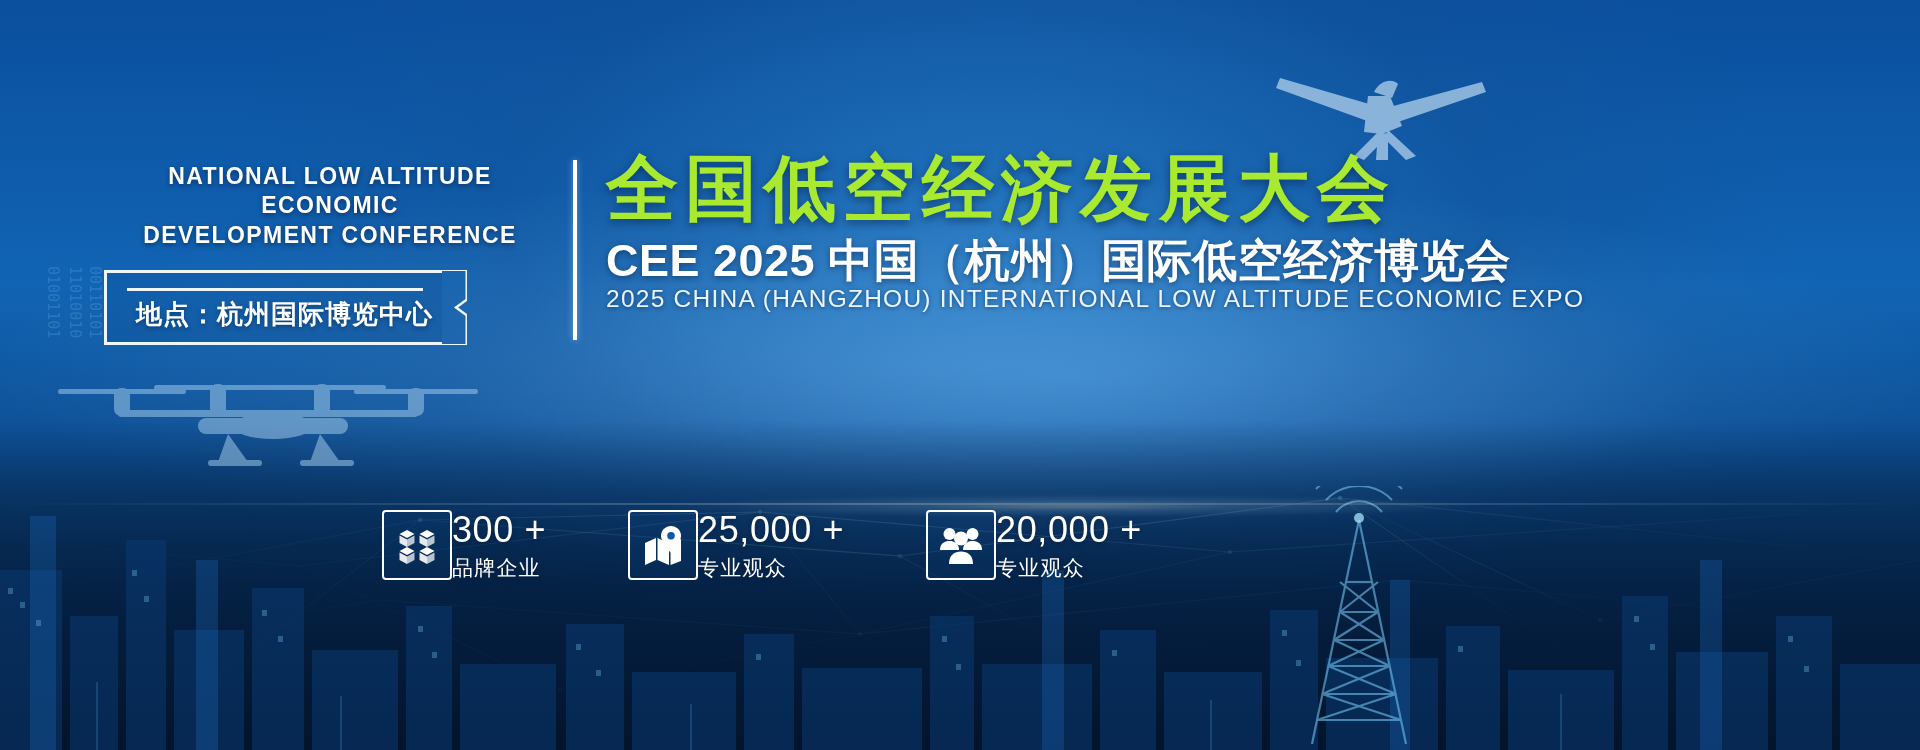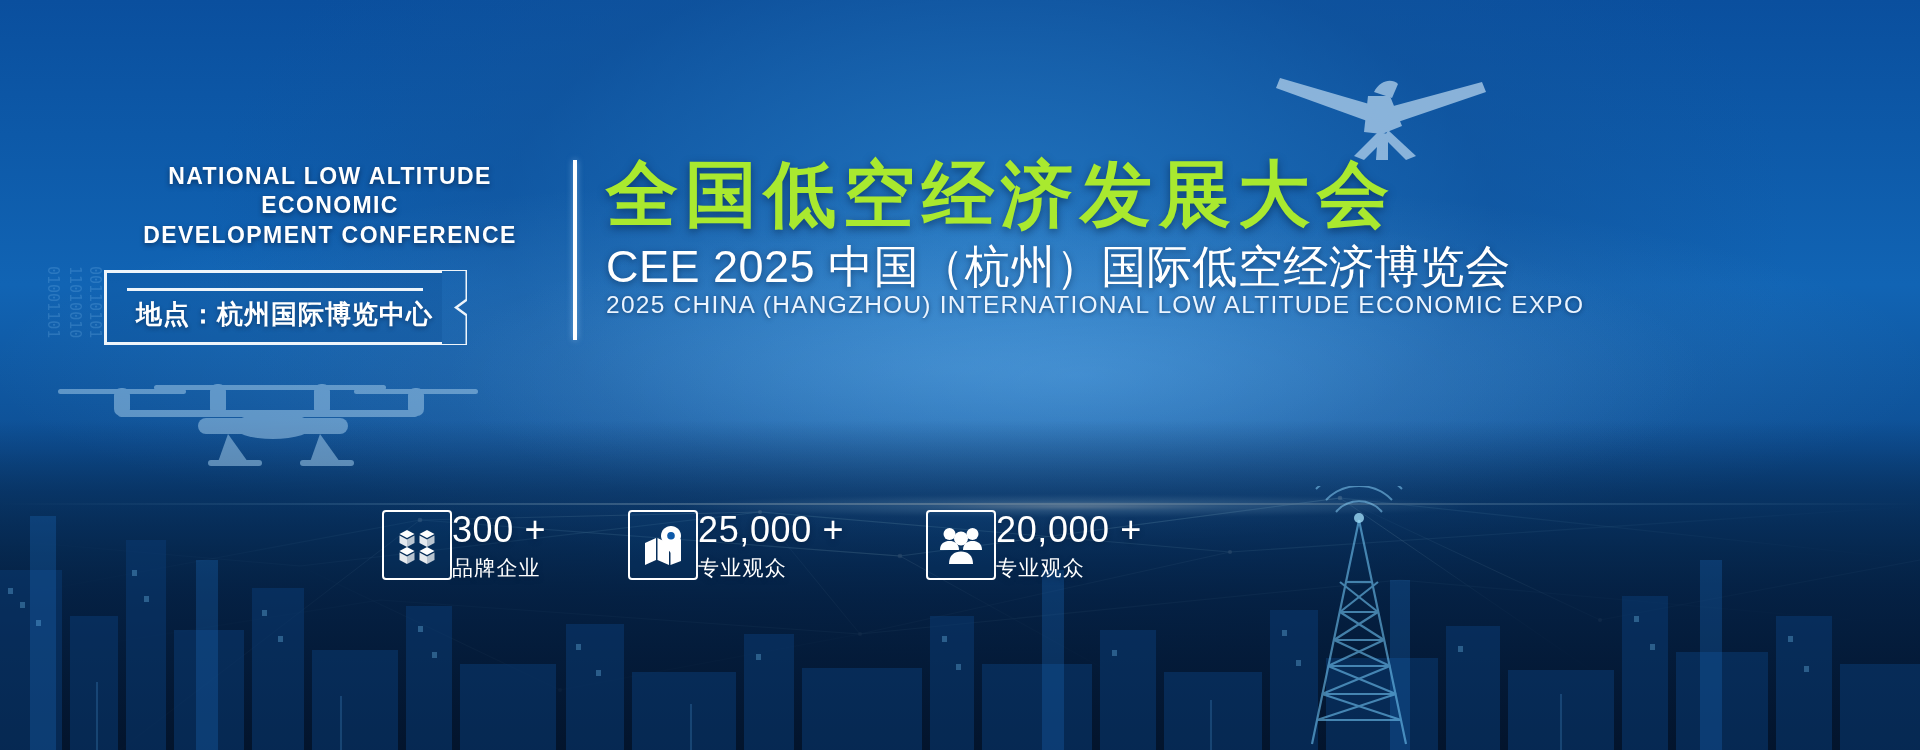--- a/index.html
+++ b/index.html
@@ -101,34 +101,34 @@
     text-shadow:0 2px 4px rgba(0,25,55,.45);
     margin-left:20px;
   }
 
   .v-divider{
     position:absolute;left:573px;top:160px;width:4px;height:180px;
     background:#ffffff;
     box-shadow:0 0 6px rgba(190,225,255,.5);
   }
 
-  .right-block{position:absolute;left:606px;top:158px;}
+  .right-block{position:absolute;left:606px;top:152px;}
   .cn-title{
     color:#a9e92f;
     font-weight:bold;
     font-size:72px;
     letter-spacing:7px;
     line-height:1.02;
     white-space:nowrap;
     text-shadow:0 3px 9px rgba(0,28,62,.55);
   }
   .cn-sub{
     margin-top:12px;
     color:#ffffff;
-    font-weight:normal;
+    font-weight:bold;
     font-size:45px;
     letter-spacing:.5px;
     line-height:1.06;
     white-space:nowrap;
     text-shadow:0 2px 6px rgba(0,28,62,.5);
   }
   .en-sub{
     color:#eaf4ff;
     font-size:24.5px;
     font-weight:normal;

